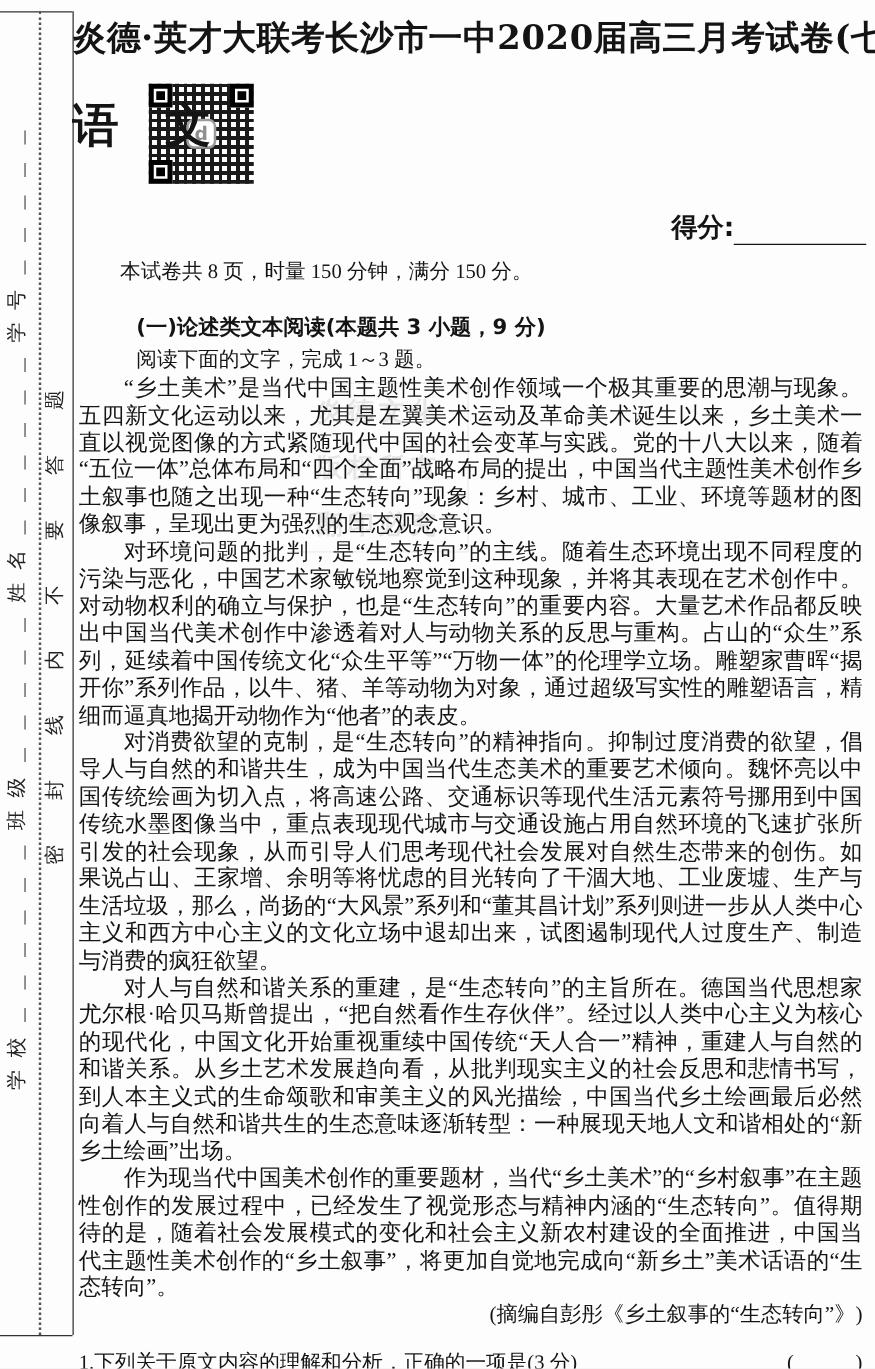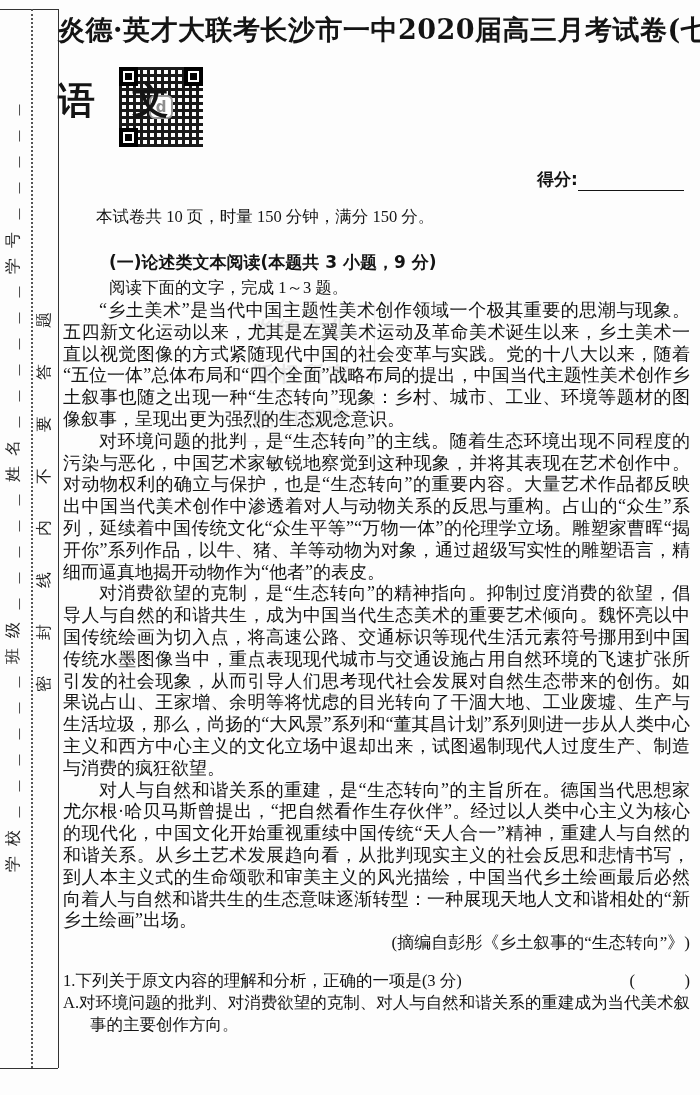--- a/index.html
+++ b/index.html
@@ -49,21 +49,21 @@
   .qr .logo{
     position:absolute;left:50%;top:50%;width:24px;height:24px;transform:translate(-50%,-50%);
     background:#fff;border:2px solid #9b9b9b;border-radius:6px;box-sizing:border-box;
     display:flex;align-items:center;justify-content:center;
     color:#8f8f8f;font-weight:bold;font-size:15px;font-family:"DejaVu Sans",sans-serif;
   }
   .subject-title{
     position:absolute;left:58px;right:0;top:76px;text-align:left;
     font-weight:bold;font-size:37px;font-family:"DejaVu Sans",sans-serif;white-space:pre;
   }
-  .score-row{position:absolute;left:537px;top:168px;font-size:17px;font-weight:bold;
+  .score-row{position:absolute;left:537px;top:168px;font-size:21px;font-weight:bold;
     font-family:"DejaVu Sans",sans-serif;}
   .score-line{display:inline-block;width:106px;height:18px;border-bottom:1.5px solid #141414;vertical-align:bottom;}
   .instructions{position:absolute;left:96px;top:206px;font-size:16.5px;}
   
   .content{position:absolute;left:63px;top:250px;width:627px;z-index:1;}
   .sec-h1{font-size:17px;font-weight:bold;line-height:25px;font-family:"DejaVu Sans",sans-serif;}
   .sec-h2{font-size:17px;font-weight:bold;line-height:25px;padding-left:46px;font-family:"DejaVu Sans",sans-serif;}
   .sec-intro{font-size:16.5px;line-height:25px;padding-left:46px;}
   .para{
     font-size:18px;line-height:21.8px;text-align:justify;text-indent:2em;
@@ -105,30 +105,31 @@
     <div class="finder f-bl"></div>
     <div class="logo">d</div>
   </div>
 
   <div class="subject-title">语　文</div>
 
   <div class="score-row">
     <span>得分:</span><span class="score-line"></span>
   </div>
 
-  <div class="instructions">本试卷共 10 页，时量 150 分钟，满分 150 分。</div>
+  <div class="instructions">本试卷共 8 页，时量 150 分钟，满分 150 分。</div>
 
   <div class="content">
     <div class="sec-h2">(一)论述类文本阅读(本题共 3 小题，9 分)</div>
     <div class="sec-intro">阅读下面的文字，完成 1～3 题。</div>
 
     <p class="para">“乡土美术”是当代中国主题性美术创作领域一个极其重要的思潮与现象。五四新文化运动以来，尤其是左翼美术运动及革命美术诞生以来，乡土美术一直以视觉图像的方式紧随现代中国的社会变革与实践。党的十八大以来，随着“五位一体”总体布局和“四个全面”战略布局的提出，中国当代主题性美术创作乡土叙事也随之出现一种“生态转向”现象：乡村、城市、工业、环境等题材的图像叙事，呈现出更为强烈的生态观念意识。</p>
     <p class="para">对环境问题的批判，是“生态转向”的主线。随着生态环境出现不同程度的污染与恶化，中国艺术家敏锐地察觉到这种现象，并将其表现在艺术创作中。对动物权利的确立与保护，也是“生态转向”的重要内容。大量艺术作品都反映出中国当代美术创作中渗透着对人与动物关系的反思与重构。占山的“众生”系列，延续着中国传统文化“众生平等”“万物一体”的伦理学立场。雕塑家曹晖“揭开你”系列作品，以牛、猪、羊等动物为对象，通过超级写实性的雕塑语言，精细而逼真地揭开动物作为“他者”的表皮。</p>
     <p class="para">对消费欲望的克制，是“生态转向”的精神指向。抑制过度消费的欲望，倡导人与自然的和谐共生，成为中国当代生态美术的重要艺术倾向。魏怀亮以中国传统绘画为切入点，将高速公路、交通标识等现代生活元素符号挪用到中国传统水墨图像当中，重点表现现代城市与交通设施占用自然环境的飞速扩张所引发的社会现象，从而引导人们思考现代社会发展对自然生态带来的创伤。如果说占山、王家增、余明等将忧虑的目光转向了干涸大地、工业废墟、生产与生活垃圾，那么，尚扬的“大风景”系列和“董其昌计划”系列则进一步从人类中心主义和西方中心主义的文化立场中退却出来，试图遏制现代人过度生产、制造与消费的疯狂欲望。</p>
     <p class="para">对人与自然和谐关系的重建，是“生态转向”的主旨所在。德国当代思想家尤尔根·哈贝马斯曾提出，“把自然看作生存伙伴”。经过以人类中心主义为核心的现代化，中国文化开始重视重续中国传统“天人合一”精神，重建人与自然的和谐关系。从乡土艺术发展趋向看，从批判现实主义的社会反思和悲情书写，到人本主义式的生命颂歌和审美主义的风光描绘，中国当代乡土绘画最后必然向着人与自然和谐共生的生态意味逐渐转型：一种展现天地人文和谐相处的“新乡土绘画”出场。</p>
+    <p class="para">作为现当代中国美术创作的重要题材，当代“乡土美术”的“乡村叙事”在主题性创作的发展过程中，已经发生了视觉形态与精神内涵的“生态转向”。值得期待的是，随着社会发展模式的变化和社会主义新农村建设的全面推进，中国当代主题性美术创作的“乡土叙事”，将更加自觉地完成向“新乡土”美术话语的“生态转向”。</p>
 
     <div class="attribution">(摘编自彭彤《乡土叙事的“生态转向”》)</div>
 
     <div class="q-row">
       <span>1.下列关于原文内容的理解和分析，正确的一项是(3 分)</span>
       <span class="q-bracket">(　　　)</span>
     </div>
     <div class="q-option">A.对环境问题的批判、对消费欲望的克制、对人与自然和谐关系的重建成为当代美术叙事的主要创作方向。</div>
   </div>
 

